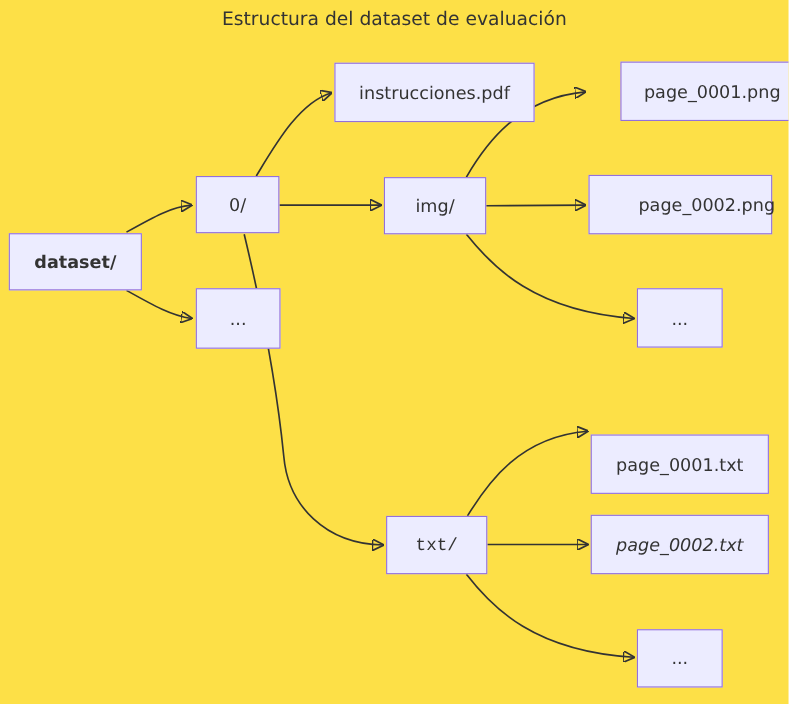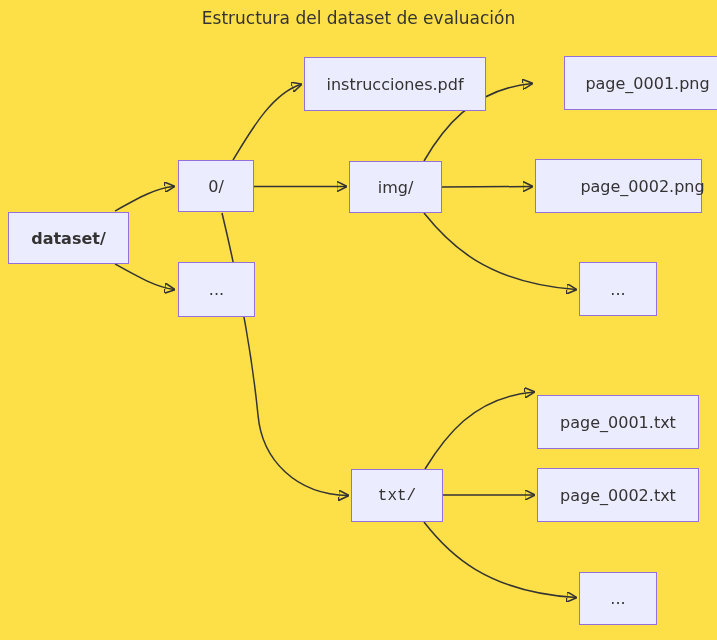--- a/index.html
+++ b/index.html
@@ -88,17 +88,17 @@
   <div class="node" style="left:351px; top:469px; width:92px; height:53px;font-family:Liberation Mono, monospace;">txt/</div>
 
   <div class="node" style="left:535px; top:56px; width:167px; height:54px;margin-left:29px;">page_0001.png</div>
 
   <div class="node" style="left:535px; top:159px; width:167px; height:54px;padding-left:48px;">page_0002.png</div>
 
   <div class="node" style="left:579px; top:262px; width:78px; height:54px;">...</div>
 
   <div class="node" style="left:537px; top:351px; width:162px; height:54px;margin-top:44px;">page_0001.txt</div>
 
-  <div class="node" style="left:537px; top:468px; width:162px; height:54px;">page_0002.txt</div>
+  <div class="node" style="left:537px; top:468px; width:162px; height:54px;font-style:italic;">page_0002.txt</div>
 
   <div class="node" style="left:579px; top:572px; width:78px; height:53px;">...</div>
 
 </div>
 
 </body></html>

